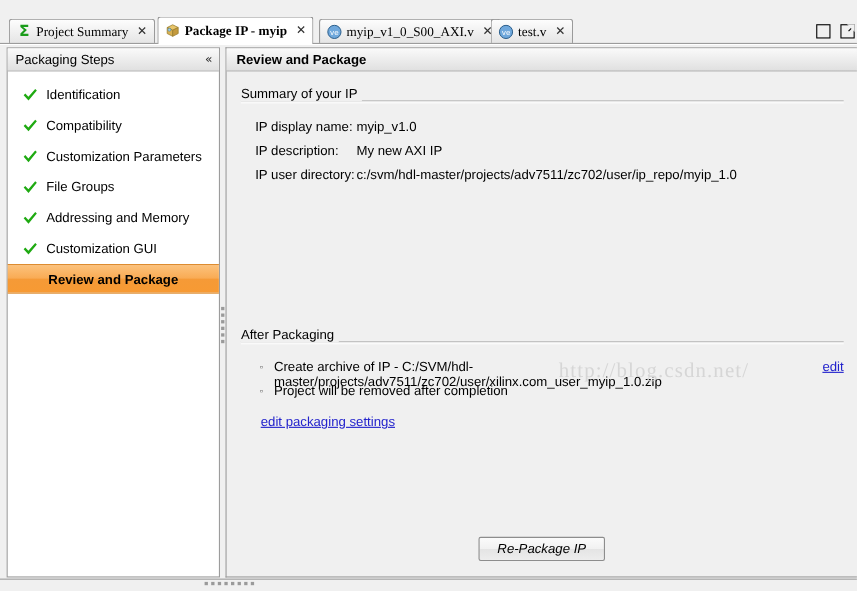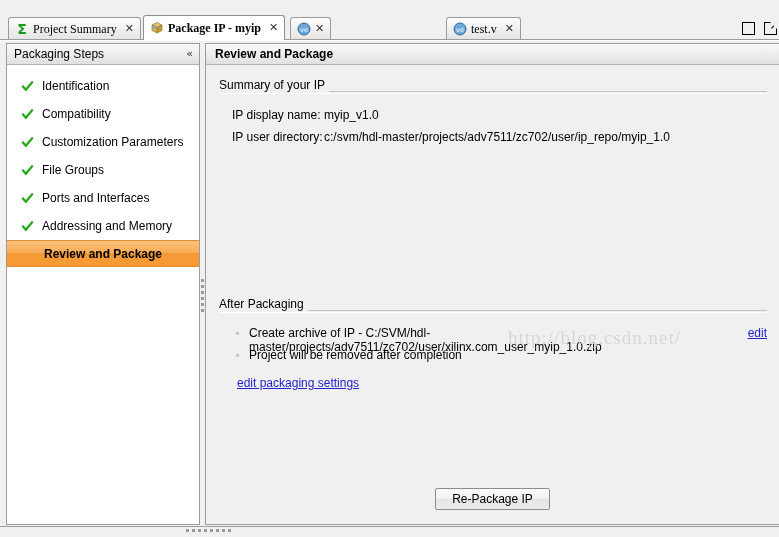--- a/index.html
+++ b/index.html
@@ -356,20 +356,21 @@
     font-size: 12px;
     color: #000;
     padding: 3px 16px;
     box-sizing: border-box;
     min-width: 102px;
     height: 22px;
     border: 1px solid #8d8d8d;
     border-radius: 2px;
     background: linear-gradient(to bottom, #fbfbfb 0%, #f1f1f1 50%, #e4e4e4 51%, #ededed 100%);
     cursor: pointer;
+    font-style: italic;
   }
 
   
   #hsplit {
     position: absolute;
     left: 186px; top: 529px;
     display: flex;
     gap: 3px;
   }
   #hsplit i {
@@ -411,20 +412,21 @@
       <span class="tab-close">✕</span>
     </div>
 
     <div class="tab" id="tab2" style="left:290px;">
       <span class="ico ico-ve">
         <svg width="14" height="14" viewBox="0 0 14 14">
           <circle cx="7" cy="7" r="6" fill="#6fa8dc" stroke="#2b5d8a" stroke-width="0.9"></circle>
           <text x="7" y="10" font-family="DejaVu Sans, sans-serif" font-size="6.5" fill="#ffffff" text-anchor="middle">ve</text>
         </svg>
       </span>
+      <span class="tab-label">myip_v1_0_S00_AXI.v</span>
       <span class="tab-close">✕</span>
     </div>
 
     <div class="tab" id="tab3" style="left:446px;">
       <span class="ico ico-ve">
         <svg width="14" height="14" viewBox="0 0 14 14">
           <circle cx="7" cy="7" r="6" fill="#6fa8dc" stroke="#2b5d8a" stroke-width="0.9"></circle>
           <text x="7" y="10" font-family="DejaVu Sans, sans-serif" font-size="6.5" fill="#ffffff" text-anchor="middle">ve</text>
         </svg>
       </span>
@@ -477,38 +479,38 @@
 
       <div class="step">
         <span class="check">
           <svg width="15" height="15" viewBox="0 0 15 15">
             <path d="M1.5 7.5 L3 6 L5.8 9 L12 1.8 L13.5 3.2 L5.9 12.4 Z" fill="#1faa12"></path>
           </svg>
         </span>
         <span class="step-label">File Groups</span>
       </div>
 
-      <div class="step">
-        <span class="check">
-          <svg width="15" height="15" viewBox="0 0 15 15">
-            <path d="M1.5 7.5 L3 6 L5.8 9 L12 1.8 L13.5 3.2 L5.9 12.4 Z" fill="#1faa12"></path>
-          </svg>
-        </span>
-        <span class="step-label">Ports and Interfaces</span>
-      </div>
 
       <div class="step">
         <span class="check">
           <svg width="15" height="15" viewBox="0 0 15 15">
             <path d="M1.5 7.5 L3 6 L5.8 9 L12 1.8 L13.5 3.2 L5.9 12.4 Z" fill="#1faa12"></path>
           </svg>
         </span>
         <span class="step-label">Addressing and Memory</span>
       </div>
 
+      <div class="step">
+        <span class="check">
+          <svg width="15" height="15" viewBox="0 0 15 15">
+            <path d="M1.5 7.5 L3 6 L5.8 9 L12 1.8 L13.5 3.2 L5.9 12.4 Z" fill="#1faa12"></path>
+          </svg>
+        </span>
+        <span class="step-label">Customization GUI</span>
+      </div>
 
       <div class="step selected">
         <span class="step-label">Review and Package</span>
       </div>
 
     </div>
   </div>
 
   <div class="vdots" id="vsplit-left">
     <i></i>
@@ -537,20 +539,24 @@
       <div id="summary-section">
         <div class="section-head">
           <span class="sh-text">Summary of your IP</span>
           <span class="section-rule"></span>
         </div>
 
         <div id="summary-rows">
           <div class="srow">
             <span class="s-label">IP display name:</span>
             <span class="s-value">myip_v1.0</span>
+          </div>
+          <div class="srow">
+            <span class="s-label">IP description:</span>
+            <span class="s-value">My new AXI IP</span>
           </div>
           <div class="srow wide">
             <span class="s-label">IP user directory:</span>
             <span class="s-value">c:/svm/hdl-master/projects/adv7511/zc702/user/ip_repo/myip_1.0</span>
           </div>
         </div>
       </div>
 
       <div id="after-section">
         <div class="section-head">

